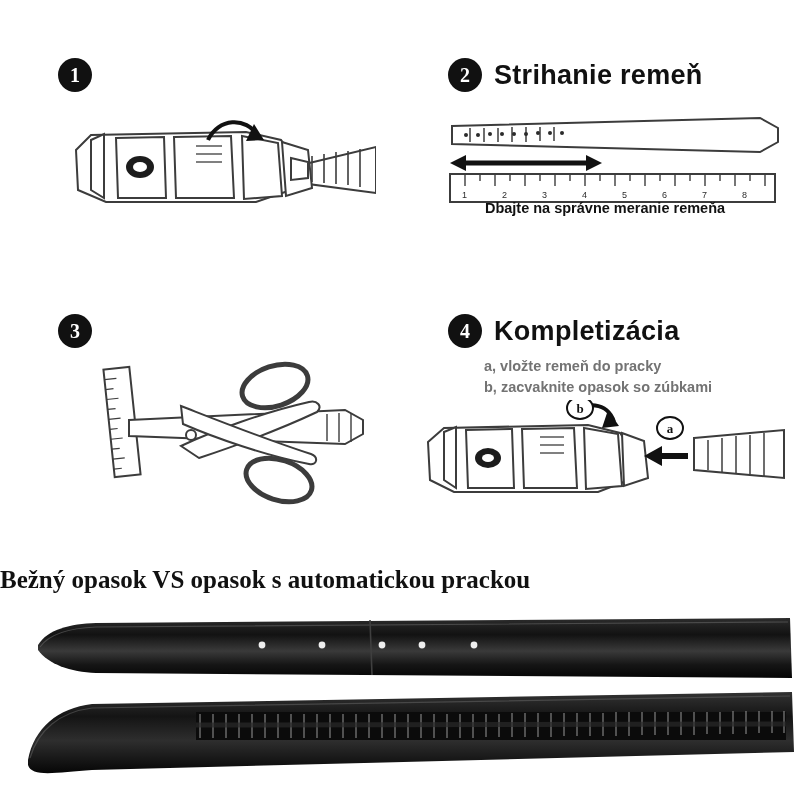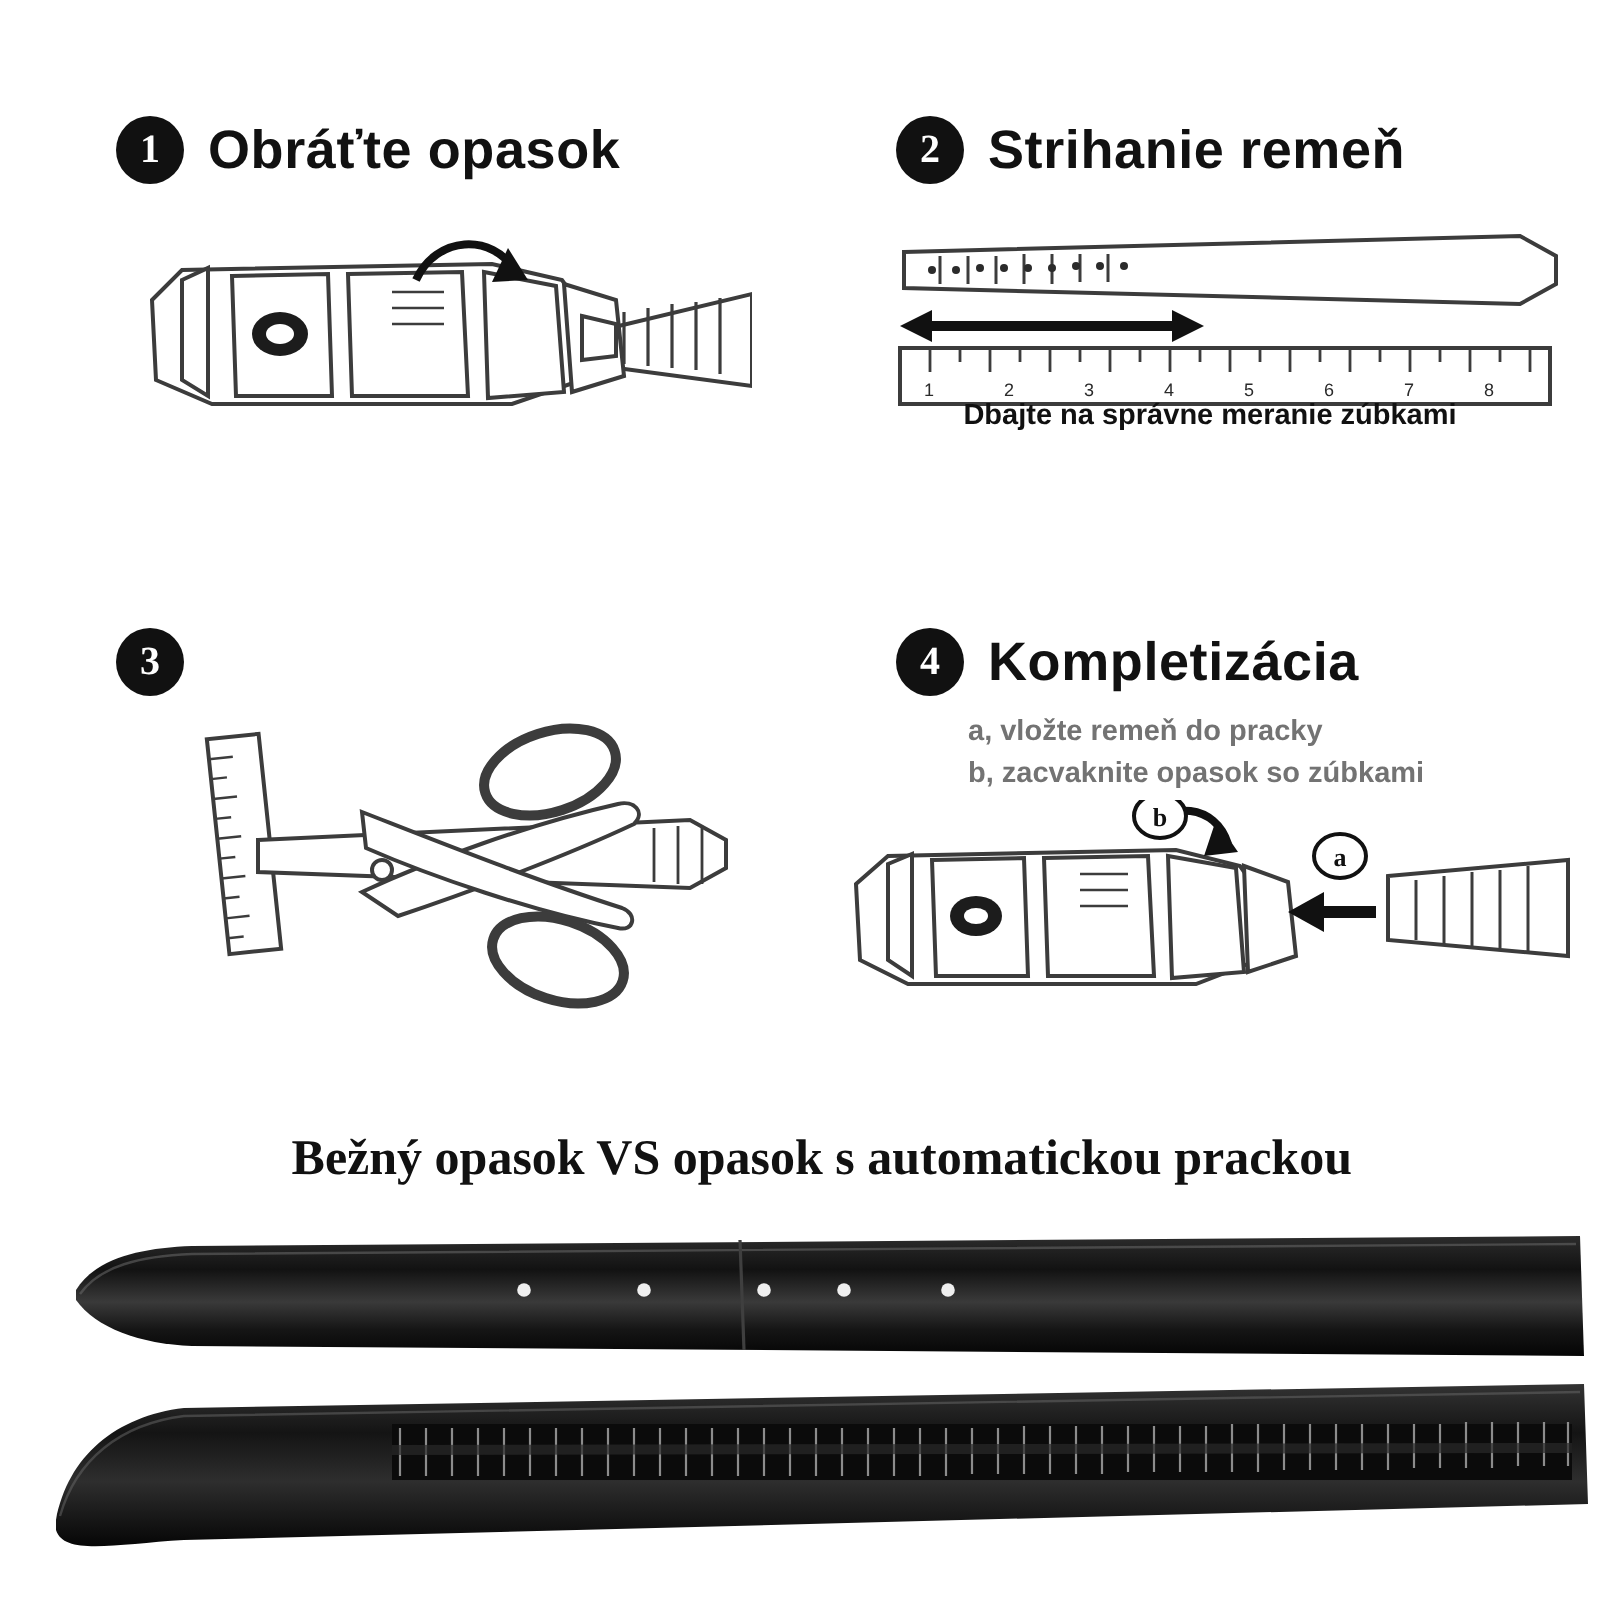--- a/index.html
+++ b/index.html
@@ -34,37 +34,36 @@
     font-size:14.5px;font-weight:bold;color:#111;
     text-align:center;
   }
   .sub-line{font-size:14.5px;font-weight:bold;color:#737373;white-space:nowrap;}
 
   .art{position:absolute;}
 
   
   .compare-title{
     position:absolute;left:0;top:566px;width:676px;
-    text-align:right;
+    text-align:left;
     font-family:"Liberation Serif", serif;
     font-size:25px;font-weight:bold;color:#111;
   }
   .belts{position:absolute;left:0;top:600px;width:800px;height:200px;}
 </style>
 </head>
 <body>
 
 <div class="sheet">
 
   <div class="steps">
 
     <div class="step" style="left:58px;top:58px;">
       <div class="step-head">
         <div class="badge">1</div>
-        <div class="step-title">Obráťte opasok</div>
       </div>
     </div>
 
     <div class="art" style="left:46px;top:110px;">
       <svg width="330" height="110" viewBox="0 0 330 110" fill="none" stroke="#3c3c3c" stroke-width="2">
 
         <path d="M255 55 L330 37 L330 83 L255 73 Z" fill="#fff"></path>
         <g stroke="#3c3c3c" stroke-width="1.6">
           <line x1="266" y1="46" x2="266" y2="72"></line>
           <line x1="278" y1="44" x2="278" y2="73"></line>
@@ -160,21 +159,21 @@
             <text x="102" y="90">3</text>
           <text x="142" y="90">4</text>
             <text x="182" y="90">5</text>
             <text x="222" y="90">6</text>
           <text x="262" y="90">7</text>
             <text x="302" y="90">8</text>
         </g>
       </svg>
     </div>
 
-    <div class="caption" style="position:absolute;left:430px;top:200px;width:350px;">Dbajte na správne meranie zúbkami</div>
+    <div class="caption" style="position:absolute;left:430px;top:200px;width:350px;">Dbajte na správne meranie remeňa</div>
 
     <div class="step" style="left:58px;top:314px;">
       <div class="step-head">
         <div class="badge">3</div>
       </div>
     </div>
 
     <div class="art" style="left:95px;top:358px;">
       <svg width="280" height="150" viewBox="0 0 280 150" fill="none" stroke="#3c3c3c" stroke-width="2">
 

